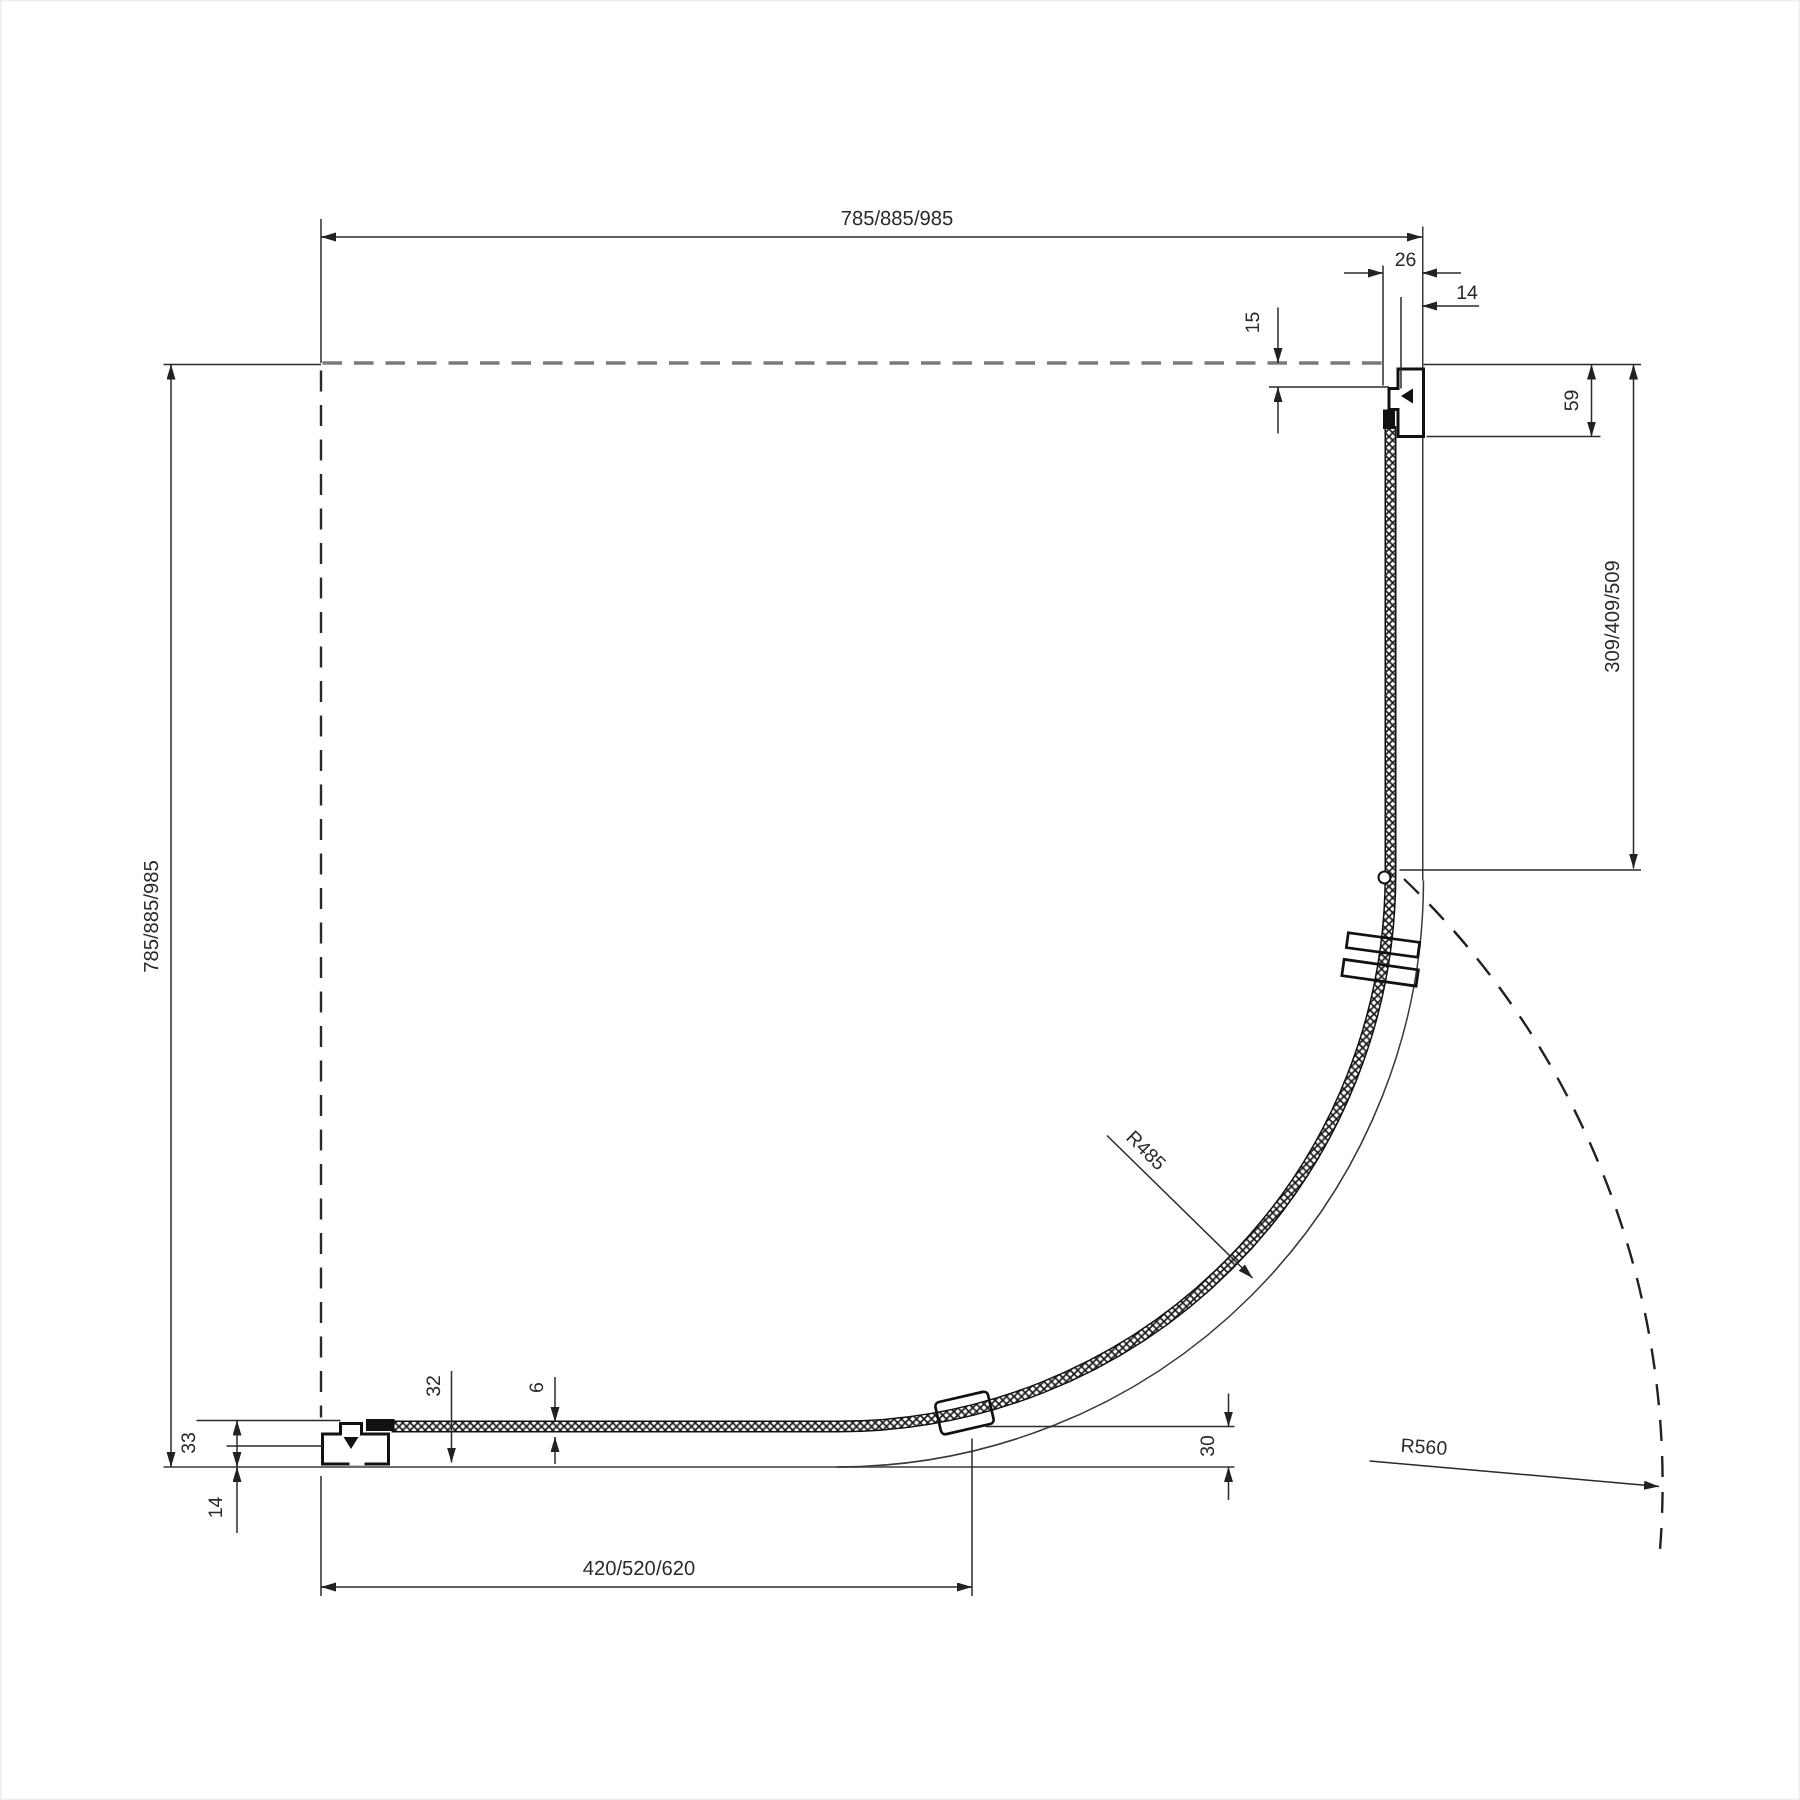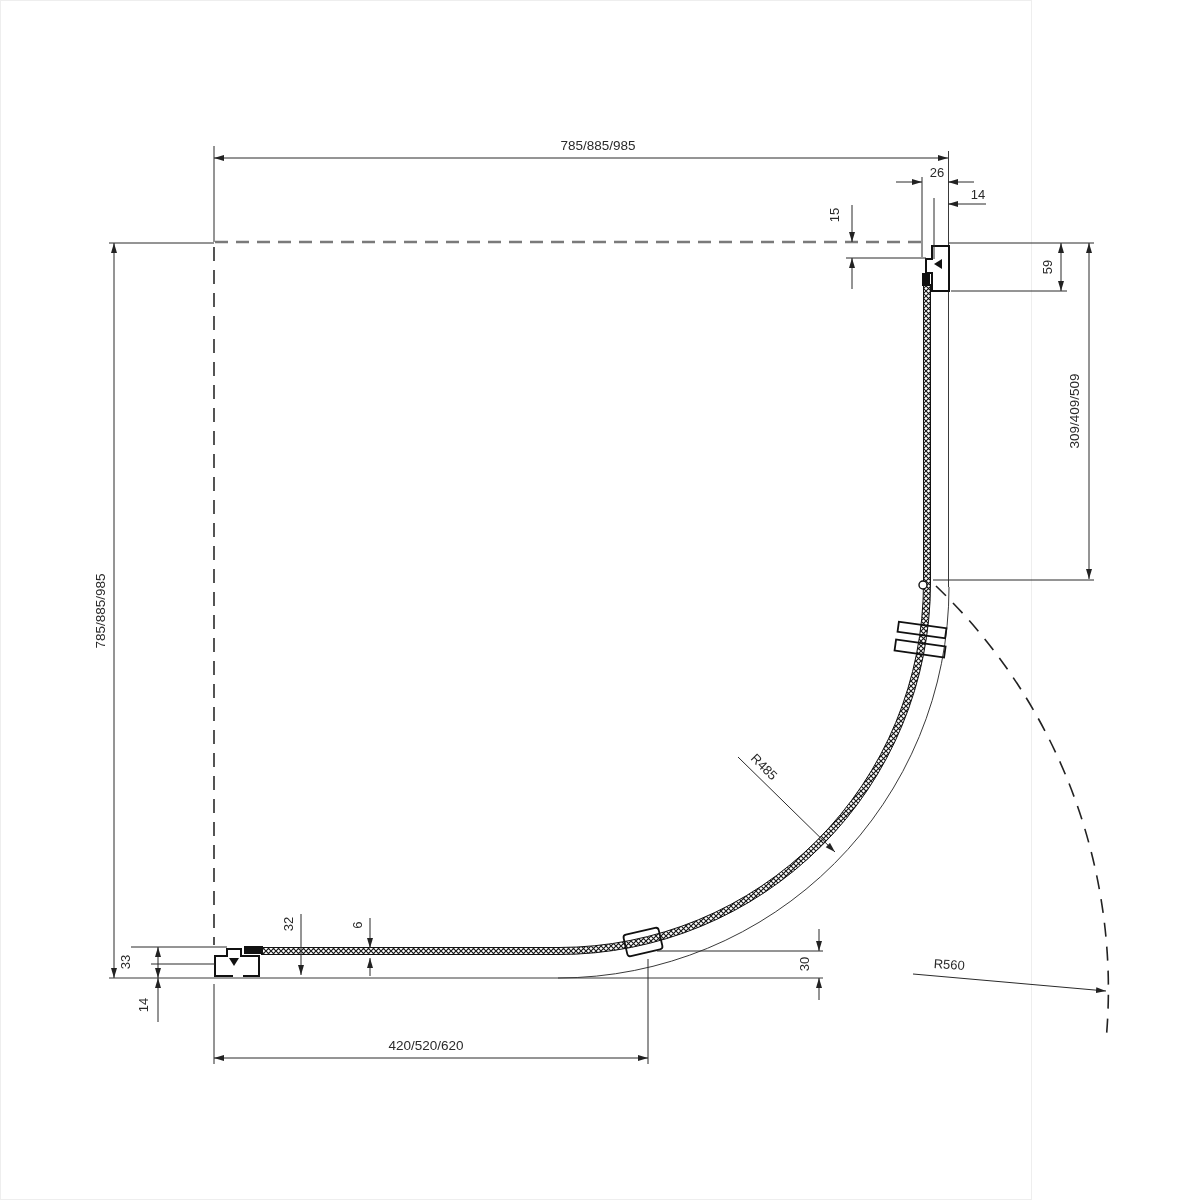--- a/index.html
+++ b/index.html
@@ -1,17 +1,17 @@
 <!DOCTYPE html>
 <html><head>
 <meta charset="utf-8">
 <style>
   html,body{margin:0;padding:0;background:#fff;}
   .canvas{
-    width:1032px;height:1200px;position:relative;background:#ffffff;
+    width:1200px;height:1200px;position:relative;background:#ffffff;
     box-sizing:border-box;border:1px solid #eee;
     font-family:"Liberation Sans", sans-serif;
   }
   svg{display:block;}
   text{
     font-family:"Liberation Sans","DejaVu Sans",sans-serif;
     font-size:13px;
     fill:#2a2a2a;
   }
   .dim-text{font-size:13.5px;}

